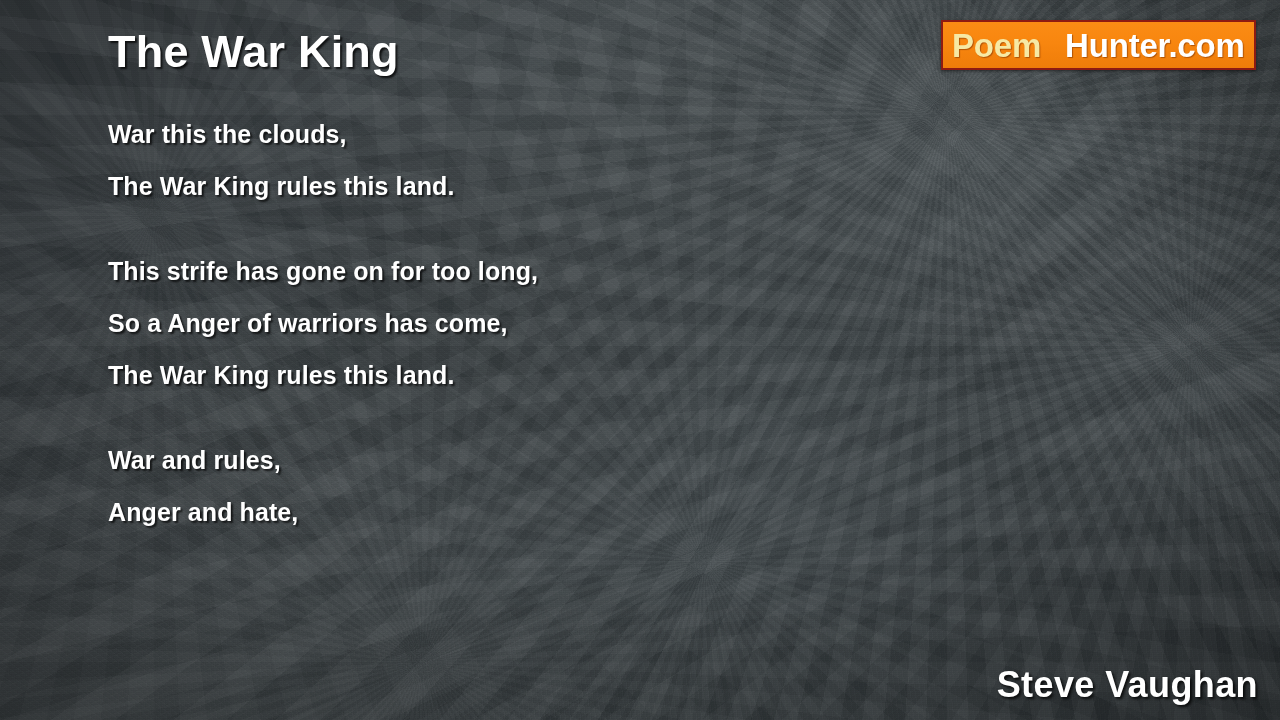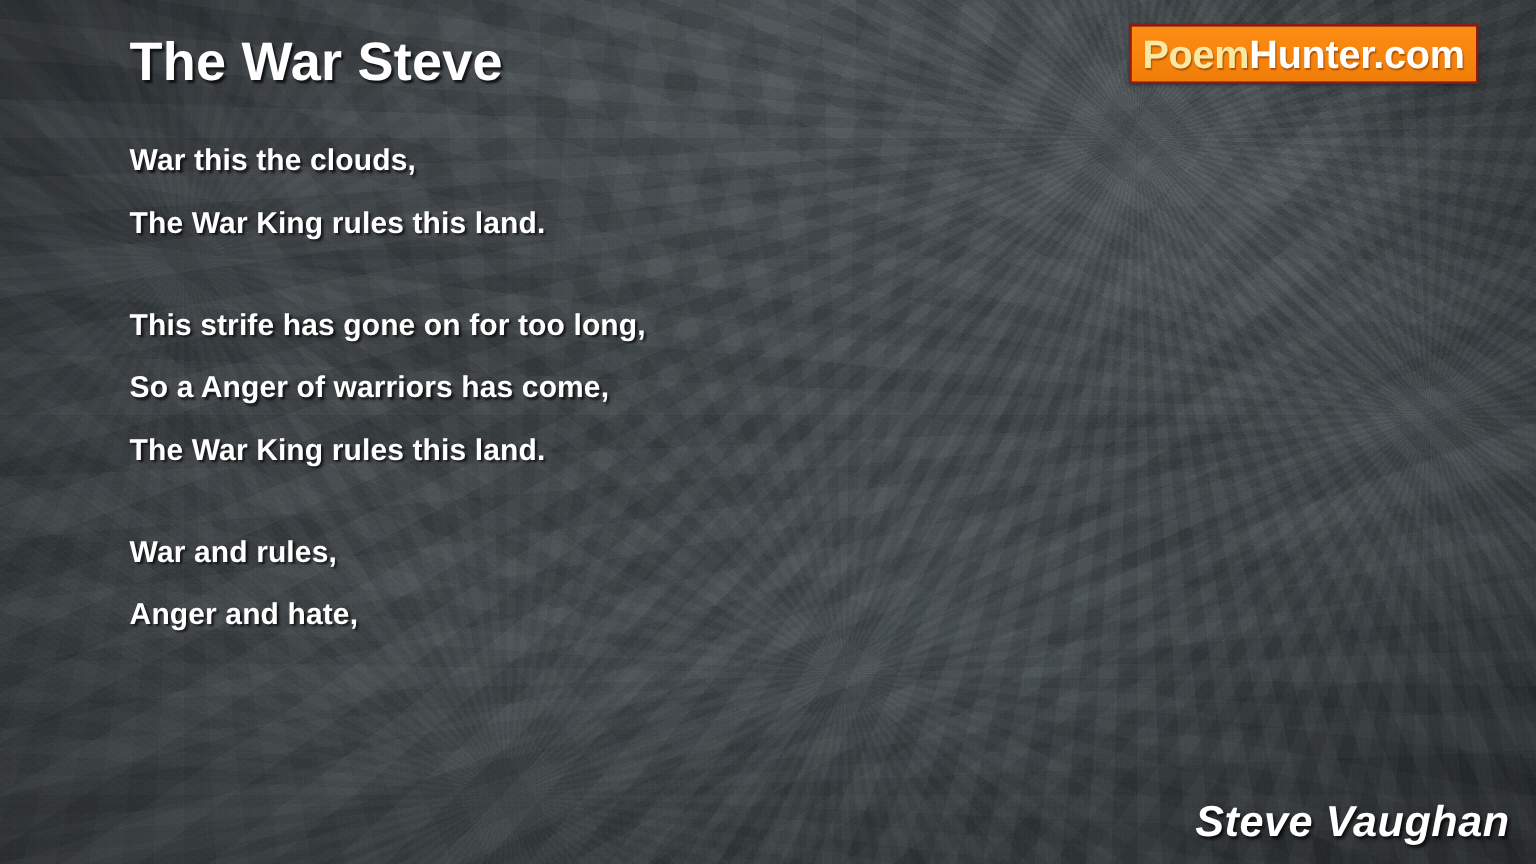--- a/index.html
+++ b/index.html
@@ -129,21 +129,20 @@
     letter-spacing: .1px;
     text-shadow: 2px 2px 2px rgba(0,0,0,.7);
     white-space: nowrap;
   }
 
   #author-name {
     position: absolute;
     right: 22px;
     bottom: 14px;
     font-size: 36px;
-    font-style: italic;
     font-weight: bold;
     color: #ffffff;
     letter-spacing: .4px;
     text-shadow: 2px 2px 3px rgba(0,0,0,.8);
     white-space: nowrap;
   }
 
   
   #site-logo {
     position: absolute;
@@ -160,37 +159,37 @@
   }
   #site-logo .logo-text {
     font-size: 33px;
     font-weight: bold;
     line-height: 1;
     letter-spacing: -.2px;
     white-space: nowrap;
     text-shadow: 1px 1px 1px rgba(120,45,0,.55);
   }
   .logo-part-a { color: #f7e9a4; }
-  .logo-part-b { color: #ffffff; }
+  .logo-part-b { color: #ffffff; margin-left: 24px; }
 </style>
 </head>
 <body>
 
 <div id="stage">
 
   <div id="bg-base"></div>
   <div id="bg-fiber-a"></div>
   <div id="bg-fiber-b"></div>
   <div id="bg-bursts"></div>
   <div id="bg-grain"></div>
   <div id="bg-vignette"></div>
 
   <div id="content">
 
-    <div id="poem-title">The War Steve</div>
+    <div id="poem-title">The War King</div>
 
     <div id="poem-body">
         <div class="stanza">
           <div class="poem-line">War this the clouds,</div>
           <div class="poem-line">The War King rules this land.</div>
         </div>
         <div class="stanza">
           <div class="poem-line">This strife has gone on for too long,</div>
           <div class="poem-line">So a Anger of warriors has come,</div>
           <div class="poem-line">The War King rules this land.</div>

